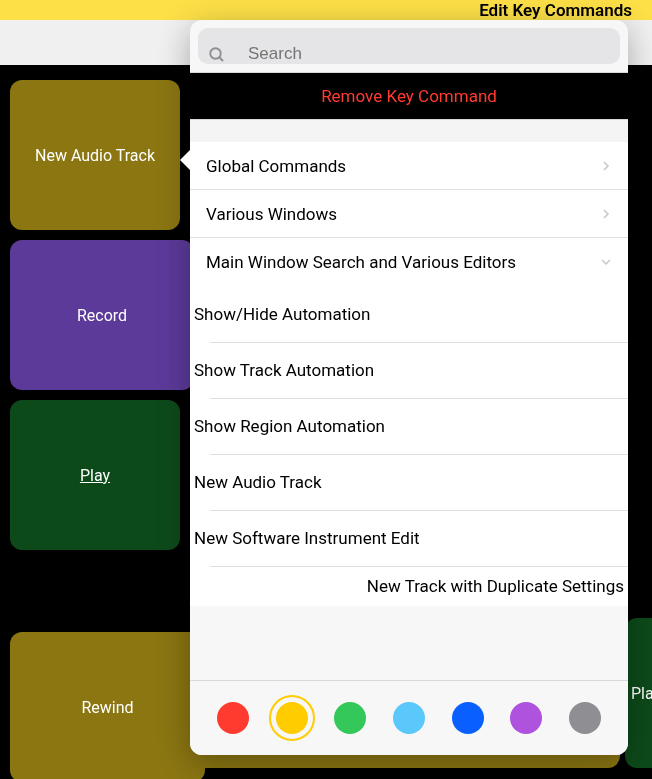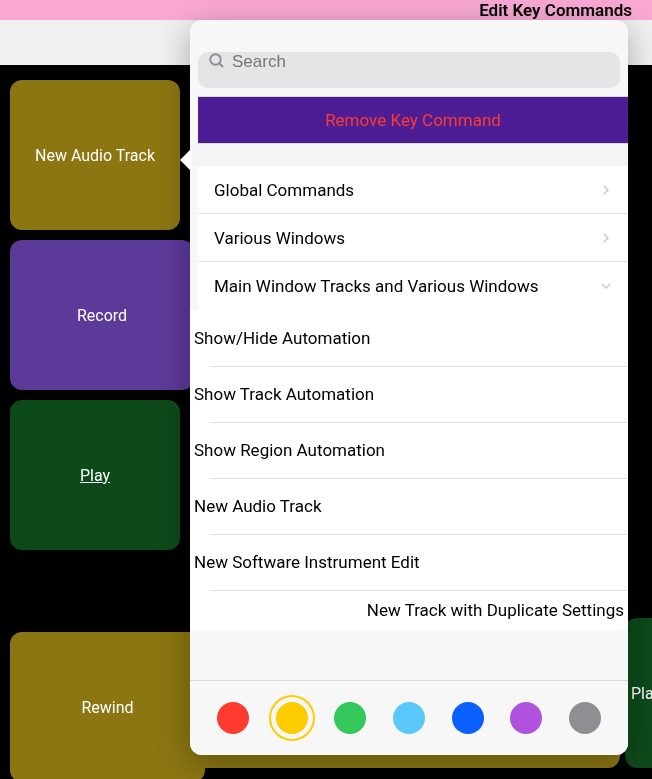--- a/index.html
+++ b/index.html
@@ -10,21 +10,21 @@
     body {
       font-family: -apple-system, BlinkMacSystemFont, "Segoe UI", Roboto, sans-serif;
       width: 652px;
       height: 779px;
       background: #f0f0f0;
       position: relative;
       overflow: hidden;
     }
     .top-bar {
       height: 20px;
-      background: #f9a8d4;
+      background: #fde047;
       width: 100%;
       position: relative;
     }
     .top-bar-title {
       position: absolute;
       right: 0;
       top: 0;
       padding: 0 20px;
       font-weight: 600;
       font-size: 17px;
@@ -85,41 +85,39 @@
       z-index: 101;
     }
     .search-wrapper {
       padding: 8px 8px;
     }
     .search-field {
       background: #e5e4e6;
       border-radius: 10px;
       height: 36px;
       display: flex;
-      align-items: flex-start;
+      align-items: flex-end;
       padding: 0 10px;
-      gap: 6px;
-      margin-top: 24px;
+      gap: 22px;
     }
     .search-icon-svg {
       width: 18px;
       height: 18px;
       flex-shrink: 0;
     }
     .search-input {
       border: none;
       background: transparent;
       outline: none;
       font-size: 17px;
       color: #8e8e93;
       width: 100%;
     }
     .section-white {
-      background: #4c1d95;
-      margin-left: 8px;
+      background: #000000;
     }
     .remove-row {
       height: 48px;
       display: flex;
       align-items: center;
       justify-content: center;
       border-top: 0.5px solid #d9d9d9;
       border-bottom: 0.5px solid #d9d9d9;
     }
     .remove-text {
@@ -289,21 +287,21 @@
       </div>
 
       <div class="list-row">
         <span class="list-row-text">Various Windows</span>
         <svg class="chevron" viewBox="0 0 24 24" fill="none" stroke="#c7c7cc" stroke-width="3">
           <polyline points="8,4 16,12 8,20"></polyline>
         </svg>
       </div>
 
       <div class="list-row">
-        <span class="list-row-text">Main Window Tracks and Various Windows</span>
+        <span class="list-row-text">Main Window Search and Various Editors</span>
         <svg class="chevron" viewBox="0 0 24 24" fill="none" stroke="#c7c7cc" stroke-width="3">
           <polyline points="4,8 12,16 20,8"></polyline>
         </svg>
       </div>
 
     </div>
 
     <div class="sub-list">
       <div class="sub-list-row">
         <span class="sub-list-text">Show/Hide Automation</span>

